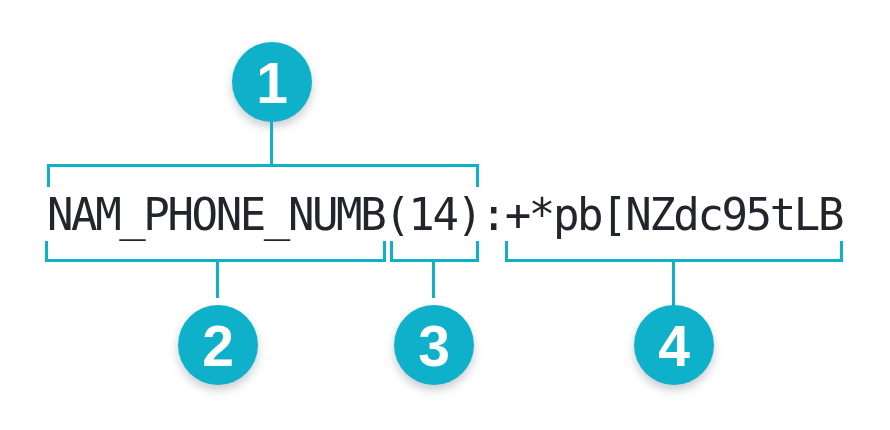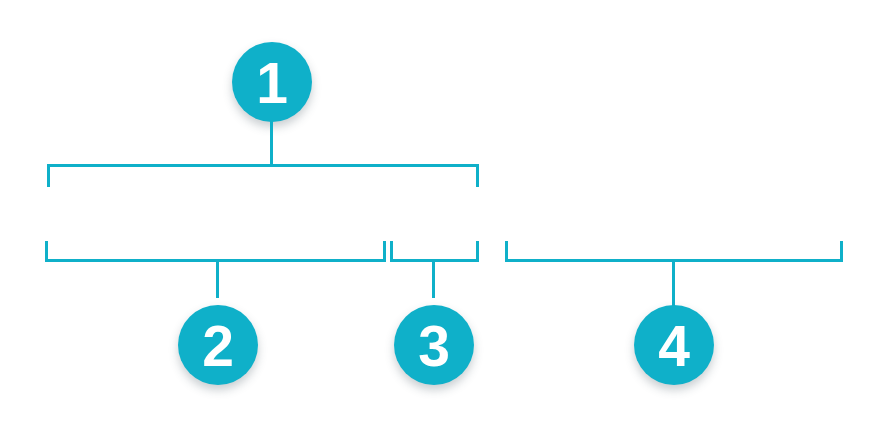--- a/index.html
+++ b/index.html
@@ -82,20 +82,21 @@
 </style>
 </head>
 <body>
 
 <div class="stage">
 
   <div class="badge" id="badge-1">1</div>
   <div class="stem" id="stem-1"></div>
   <div class="bracket down" id="bracket-1"></div>
 
+  <div class="code">NAM_PHONE_NUMB(14):+*pb[NZdc95tLB</div>
 
   <div class="bracket up" id="bracket-2"></div>
   <div class="stem" id="stem-2"></div>
   <div class="badge" id="badge-2">2</div>
 
   <div class="bracket up" id="bracket-3"></div>
   <div class="stem" id="stem-3"></div>
   <div class="badge" id="badge-3">3</div>
 
   <div class="bracket up" id="bracket-4"></div>

